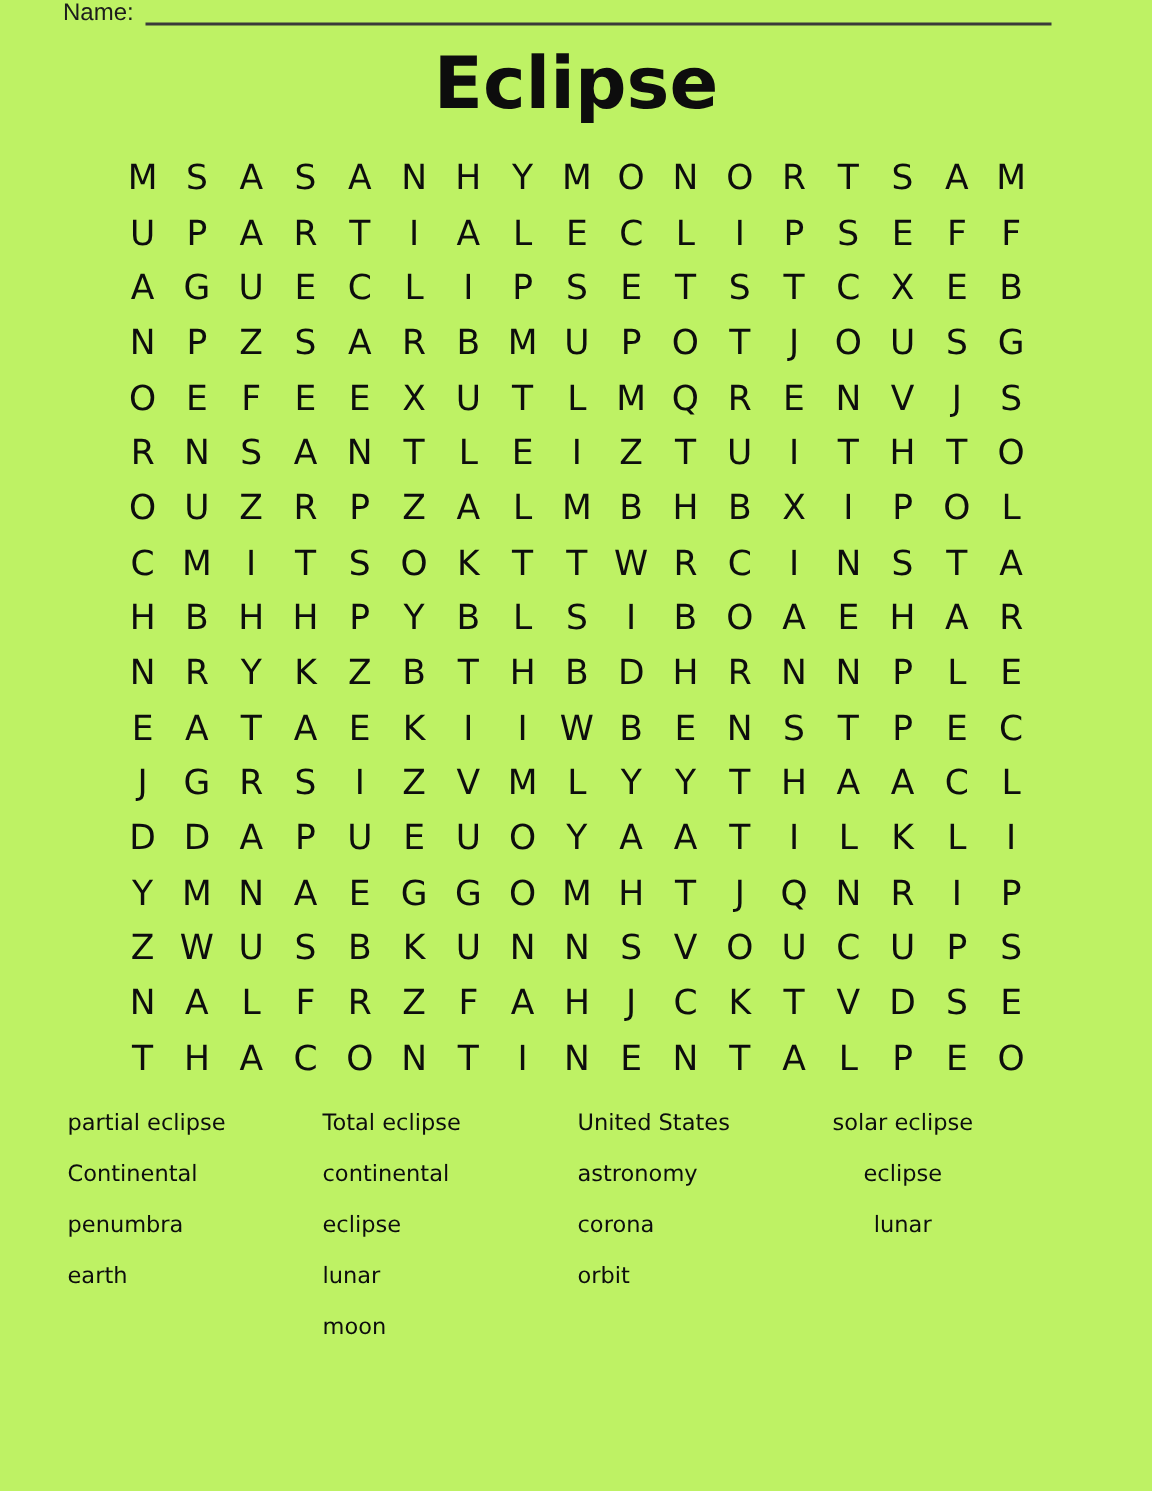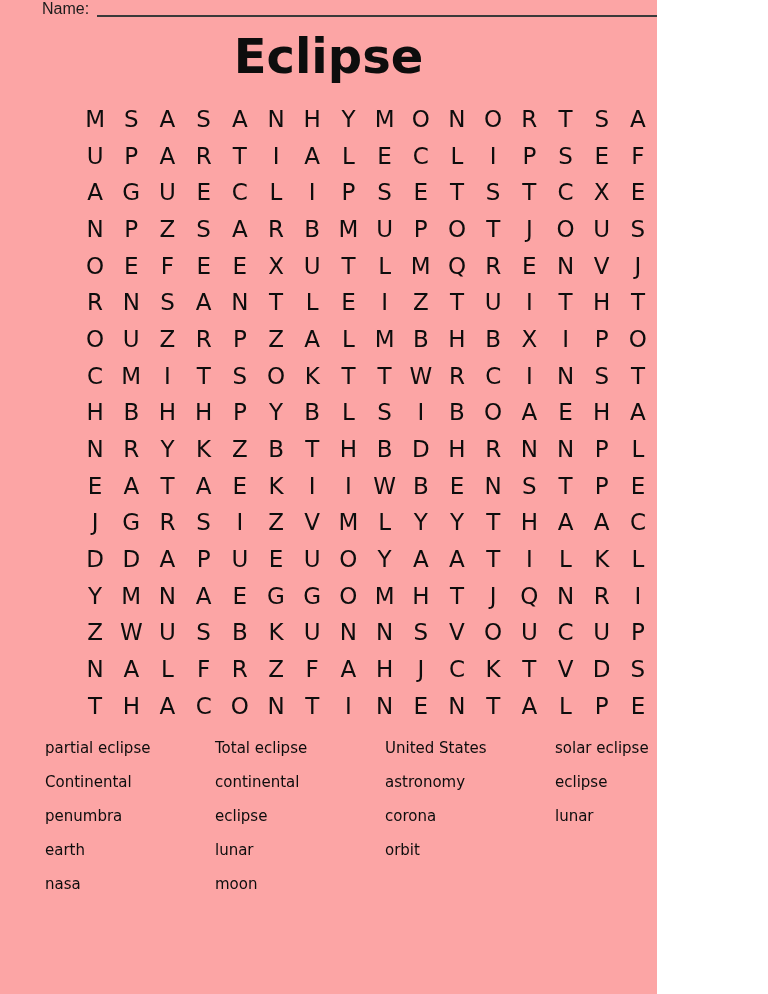--- a/index.html
+++ b/index.html
@@ -2,23 +2,23 @@
 <html><head>
 <meta charset="utf-8">
 <style>
   html, body {
     margin: 0;
     padding: 0;
     background: #ffffff;
   }
   .page {
     position: relative;
-    width: 657px;
+    width: 768px;
     height: 994px;
-    background: #fca5a5;
+    background: #bef264;
     overflow: hidden;
     color: #101010;
   }
   .name-row {
     position: absolute;
     left: 42px;
     top: 1px;
     display: flex;
     align-items: flex-end;
     font-family: "Liberation Sans", sans-serif;
@@ -70,21 +70,21 @@
     left: 45px;
     top: 731px;
     display: flex;
     font-family: "DejaVu Sans", sans-serif;
     font-size: 15px;
     color: #0d0d0d;
   }
   .word-col { width: 170px; }
   .word-col:nth-child(2) { width: 170px; }
   .word-col:nth-child(3) { width: 170px; }
-  .word-col:nth-child(4) { width: auto; }
+  .word-col:nth-child(4) { width: auto; text-align: center; }
   .word {
     line-height: 34px;
     white-space: nowrap;
   }
 </style>
 </head>
 <body>
 
 <div class="page">
 
@@ -386,21 +386,20 @@
       <span class="cell">E</span>
       <span class="cell">O</span>
     </div>
 
   <div class="words">
       <div class="word-col">
         <div class="word">partial eclipse</div>
         <div class="word">Continental</div>
         <div class="word">penumbra</div>
         <div class="word">earth</div>
-        <div class="word">nasa</div>
       </div>
       <div class="word-col">
         <div class="word">Total eclipse</div>
         <div class="word">continental</div>
         <div class="word">eclipse</div>
         <div class="word">lunar</div>
         <div class="word">moon</div>
       </div>
       <div class="word-col">
         <div class="word">United States</div>

